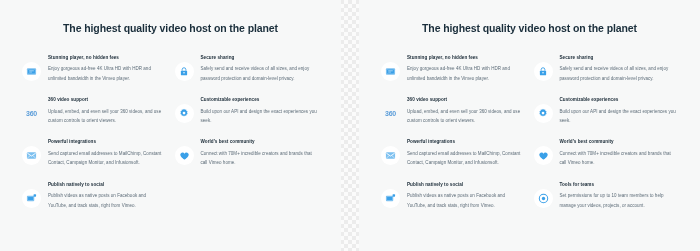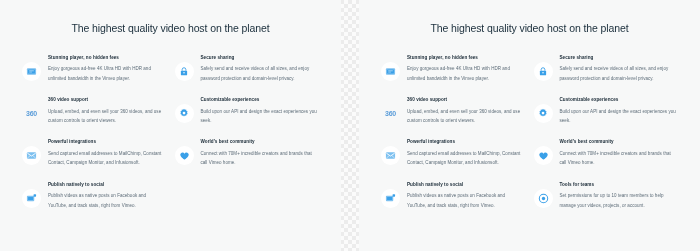--- a/index.html
+++ b/index.html
@@ -39,21 +39,21 @@
   }
   .panel-right {
     flex: 0 0 341px;
     margin-left: 18px;
   }
 
   .panel-title {
     text-align: center;
     color: #1a2e3b;
     font-size: 10.5px;
-    font-weight: 400;
+    font-weight: 700;
     letter-spacing: -0.1px;
     margin: 0;
     padding-top: 22px;
     padding-bottom: 0;
     line-height: 1.2;
   }
 
   .features {
     display: grid;
     grid-template-columns: 1fr 1fr;

